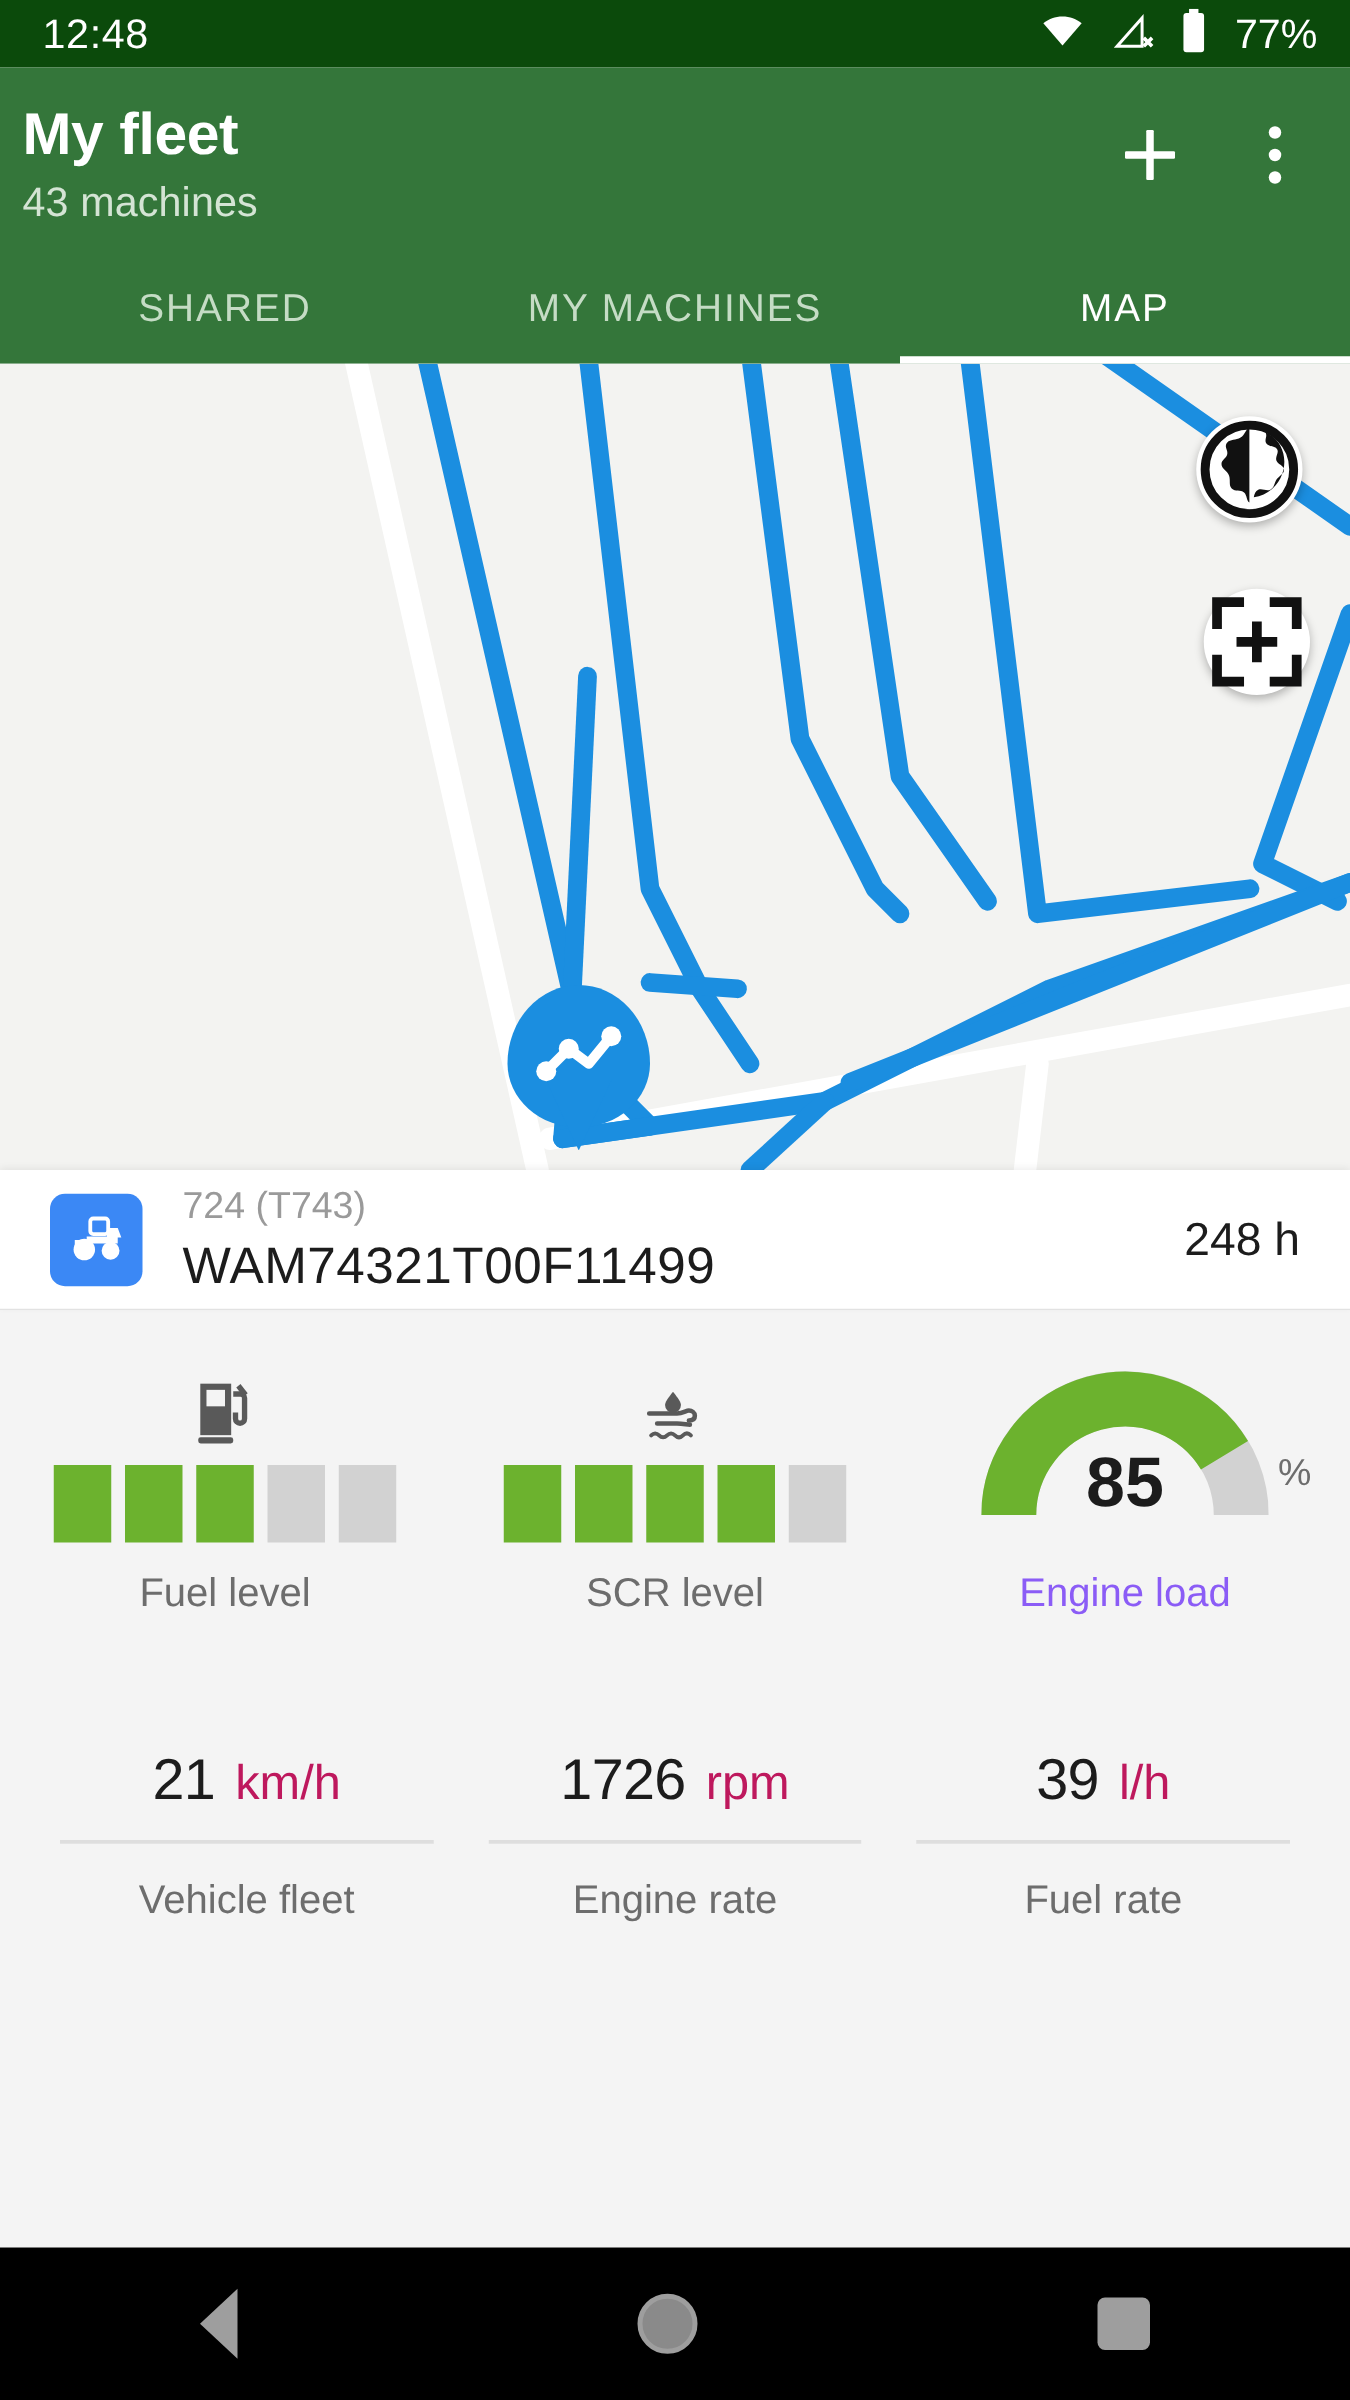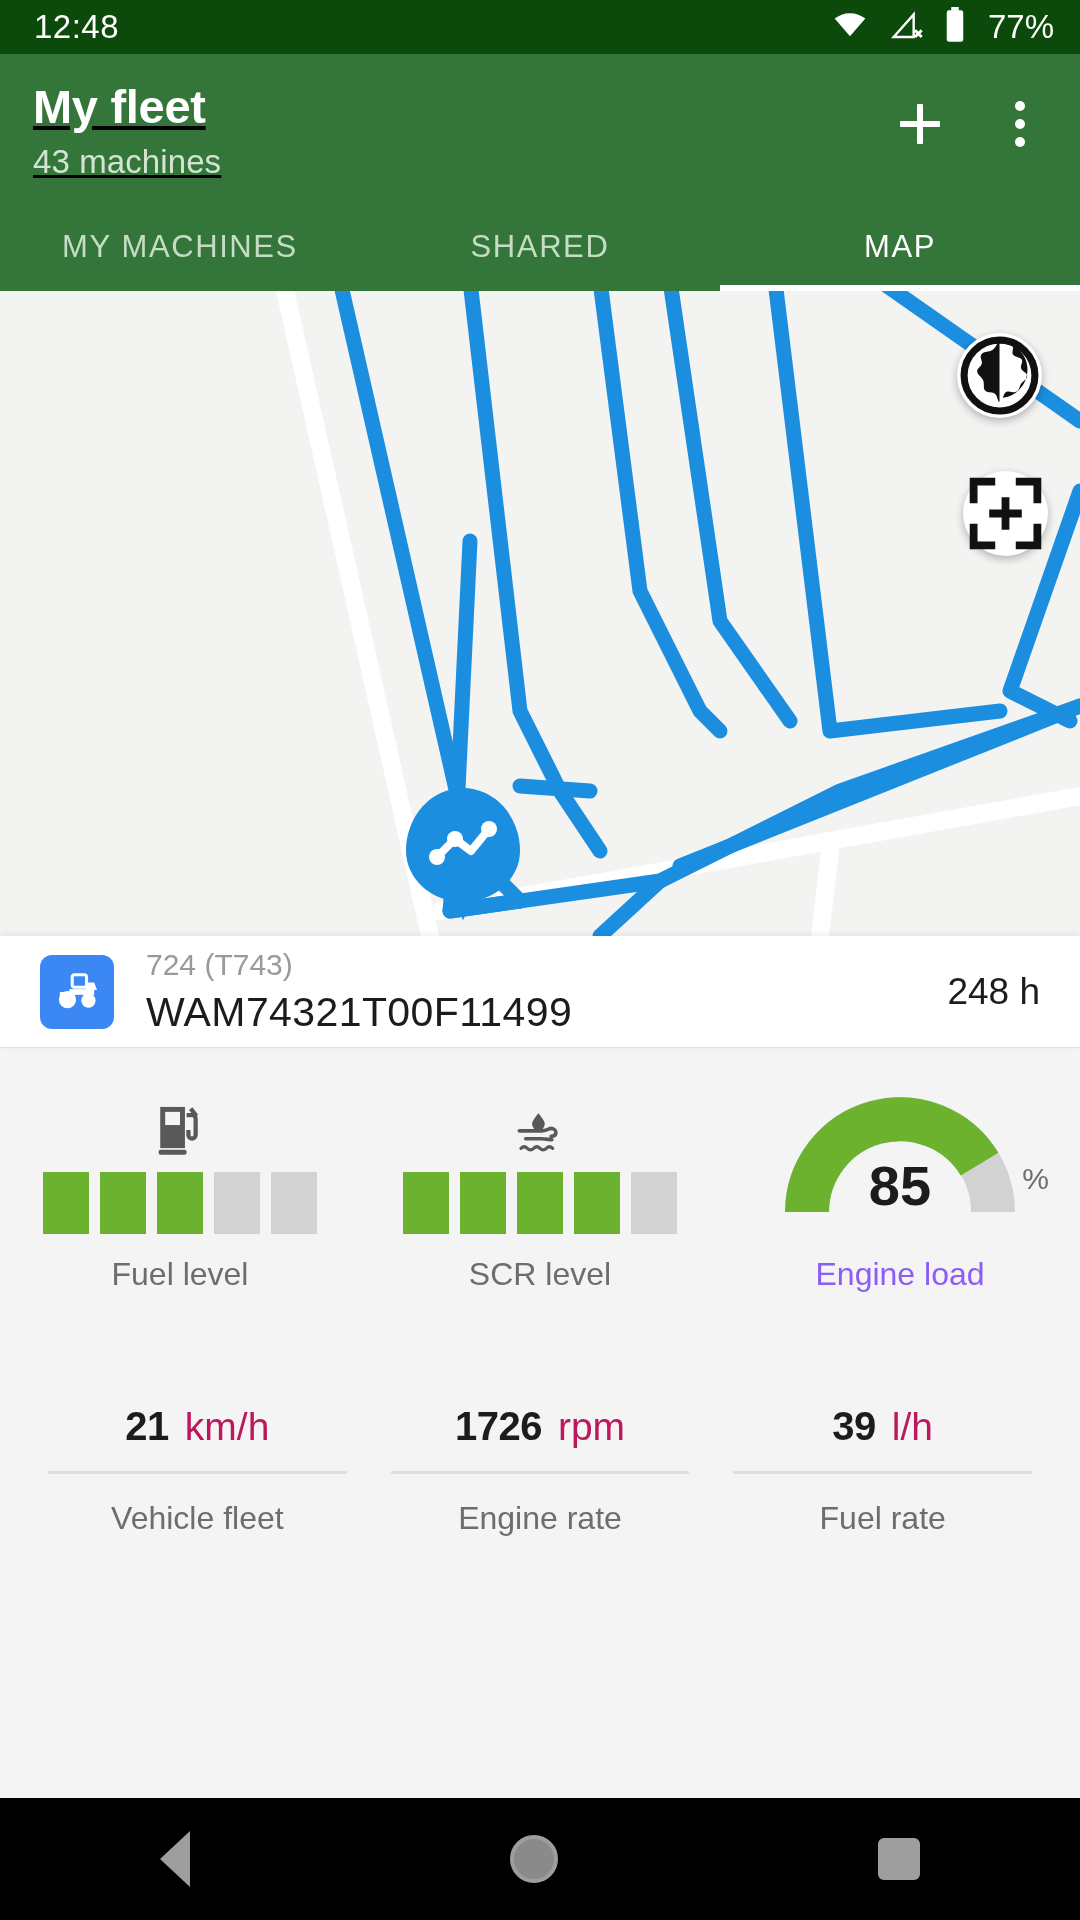--- a/index.html
+++ b/index.html
@@ -16,21 +16,21 @@
     height:54px; background:#0b4a0b; color:#fff;
     display:flex; align-items:center; justify-content:space-between;
     padding:0 26px 0 34px; flex:none;
   }
   .status-time { font-size:33px; font-weight:400; letter-spacing:.5px; }
   .status-icons { display:flex; align-items:center; gap:17px; }
   .status-pct { font-size:33px; font-weight:400; margin-left:4px; }
 
   
   .appbar { background:#34763a; flex:none; position:relative; }
-  .appbar-top { display:flex; align-items:flex-start; padding:28px 30px 0 33px;text-decoration:underline; }
+  .appbar-top { display:flex; align-items:flex-start; padding:28px 30px 0 18px; }
   .titles { flex:1; }
   .app-title { color:#fff; font-size:47px; font-weight:700; line-height:1.05; letter-spacing:-.3px; }
   .app-sub { color:#d4e4d4; font-size:33px; font-weight:400; margin-top:12px; letter-spacing:.1px; }
   .appbar-actions { display:flex; align-items:center; gap:40px; padding-top:12px; }
   .icon-btn { width:60px; height:60px; display:flex; align-items:center; justify-content:center; cursor:pointer; }
   .plus-ic { position:relative; width:40px; height:40px; }
   .plus-ic:before, .plus-ic:after { content:""; position:absolute; background:#fff; border-radius:1px; }
   .plus-ic:before { left:0; top:17px; width:40px; height:6px; }
   .plus-ic:after { top:0; left:17px; height:40px; width:6px; }
   .dots-ic { display:flex; flex-direction:column; gap:8px; align-items:center; }
@@ -95,21 +95,21 @@
   .gauge-cell { flex:1; display:flex; flex-direction:column; align-items:center; position:relative; }
   .gauge-wrap { position:relative; width:230px; height:124px; display:flex; align-items:flex-end; justify-content:center; }
   .gauge-wrap svg { position:absolute; left:0; top:0; }
   .gauge-val { position:relative; font-size:56px; font-weight:700; color:#1c1c1c; line-height:1; padding-bottom:6px; }
   .gauge-unit { position:absolute; right:-34px; bottom:24px; color:#6d6d6d; font-size:30px; }
   .gauge-label { margin-top:36px; color:#8b5cf6; font-size:32px; }
 
   .stats-row { display:flex; padding:62px 26px 0 26px; }
   .stat { flex:1; padding:0 22px; }
   .stat-num-line { display:flex; align-items:baseline; justify-content:center; gap:16px; padding-bottom:22px; }
-  .stat-num { font-size:40px; color:#1c1c1c; font-weight:700; letter-spacing:-.5px; }
+  .stat-num { font-size:46px; color:#1c1c1c; font-weight:400; letter-spacing:-.5px; }
   .stat-unit { font-size:39px; color:#be185d;margin-top:40px; }
   .stat-label { text-align:center; border-top:3px solid #dedede; padding-top:26px; color:#6d6d6d; font-size:32px; }
 
   
   .navbar { height:122px; background:#000; display:flex; align-items:center; justify-content:space-around; flex:none; }
   .nav-back { width:0; height:0; border-top:28px solid transparent; border-bottom:28px solid transparent; border-right:30px solid #9e9e9e; cursor:pointer; }
   .nav-home { width:48px; height:48px; border-radius:50%; border:4px solid #9e9e9e; background:#8a8a8a; cursor:pointer; }
   .nav-recent { width:42px; height:42px; border-radius:6px; background:#9e9e9e; cursor:pointer; }
 </style>
 </head>
@@ -154,22 +154,22 @@
         <div class="icon-btn">
           <span class="dots-ic">
               <i></i>
               <i></i>
               <i></i>
             </span>
         </div>
       </div>
     </div>
     <div class="tabs">
+      <div class="tab">SHARED</div>
       <div class="tab">MY MACHINES</div>
-      <div class="tab">SHARED</div>
       <div class="tab active">MAP</div>
     </div>
   </div>
 
   <div class="map">
     <svg viewBox="0 0 1080 645" preserveAspectRatio="none">
 
       <g stroke="#ffffff" stroke-width="18" fill="none" stroke-linecap="round">
         <path d="M283 -10 L430 645"></path>
         <path d="M440 620 L1080 505"></path>

